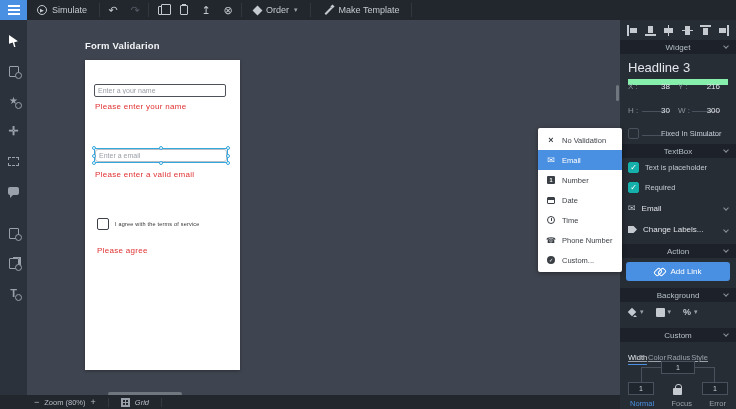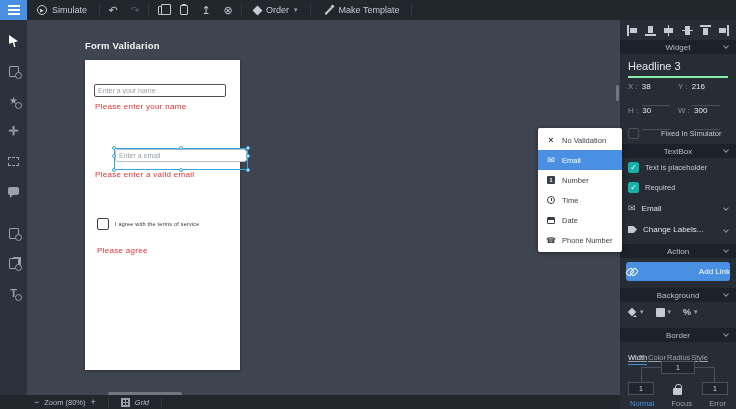--- a/index.html
+++ b/index.html
@@ -41,21 +41,21 @@
   .bubble::after { content:""; position:absolute; left:2px; bottom:-3px; border:2px solid transparent; border-top-color:currentColor; border-left-color:currentColor; }
   .t-glyph { font-size:11px; font-weight:bold; line-height:1; }
 
   
   .canvas { position:absolute; left:27px; top:20px; width:593px; height:375px; background:#3f4550; z-index:1; }
   .screen-title { position:absolute; left:58px; top:20px; color:#f2f4f6; font-size:9.5px; font-weight:bold; letter-spacing:.2px; }
   .page { position:absolute; left:58px; top:40px; width:155px; height:310px; background:#ffffff; box-shadow:0 1px 3px rgba(0,0,0,.35); }
   .fld { position:absolute; height:13px; width:132px; border:1px solid #4d525a; border-radius:2px; background:#fff; font-size:7px; color:#333; padding:0 3px; outline:none; font-family:"Liberation Sans",sans-serif; }
   .fld::placeholder { color:#9aa0a6; }
   .err { position:absolute; color:#e03030; font-size:8px; letter-spacing:.3px; white-space:nowrap; }
-  .sel-wrap { position:absolute; left:9px; top:88px; width:134px; height:22px; border:1px solid #35a7e0;margin-left:20px; }
+  .sel-wrap { position:absolute; left:9px; top:88px; width:134px; height:15px; border:1px solid #35a7e0; }
   .sel-wrap .fld { position:absolute; left:0; top:0; width:132px; height:13px; border:1px solid #b9bec4; border-radius:3px; }
   .hdl { position:absolute; width:4px; height:4px; background:#fff; border:1px solid #35a7e0; border-radius:50%; }
   .form-cb { position:absolute; left:12px; top:158px; width:12px; height:12px; border:1.5px solid #3c4148; border-radius:2px; background:#fff; cursor:pointer; }
   .form-cb-label { position:absolute; left:30px; top:161px; font-size:5.5px; color:#333; letter-spacing:.2px; white-space:nowrap; }
   .hscroll { position:absolute; left:81px; top:372px; width:74px; height:4px; border-radius:2px; background:#70777f; }
   .vscroll { position:absolute; left:589px; top:65px; width:3px; height:16px; border-radius:2px; background:#70777f; }
 
   
   .ctx { position:absolute; left:538px; top:128px; width:84px; background:#ffffff; border-radius:2px; box-shadow:0 1px 5px rgba(0,0,0,.45); padding:2px 0; z-index:40; }
   .ctx-item { display:flex; align-items:center; gap:6px; height:20px; padding:0 0 0 8px; font-size:7.5px; color:#3a3f45; cursor:pointer; white-space:nowrap; }
@@ -79,33 +79,33 @@
   .al::before,.al::after { content:""; position:absolute; background:#c5cad1; }
   .al-l::before { left:0; top:0; width:2px; height:11px; } .al-l::after { left:3px; top:3px; width:7px; height:5px; }
   .al-b::before { left:0; bottom:0; width:11px; height:2px; } .al-b::after { left:3px; bottom:3px; width:5px; height:7px; }
   .al-ch::before { left:5px; top:0; width:1px; height:11px; } .al-ch::after { left:1px; top:3px; width:9px; height:5px; }
   .al-cv::before { left:0; top:5px; width:11px; height:1px; } .al-cv::after { left:3px; top:1px; width:5px; height:9px; }
   .al-t::before { left:0; top:0; width:11px; height:2px; } .al-t::after { left:3px; top:3px; width:5px; height:7px; }
   .al-r::before { right:0; top:0; width:2px; height:11px; } .al-r::after { right:3px; top:3px; width:7px; height:5px; }
   .sec-hd { position:absolute; left:0; width:116px; height:14px; background:#1d222a; display:flex; align-items:center; justify-content:center; font-size:8px; color:#b8bfc7; cursor:pointer; }
   .sec-hd .chev { position:absolute; right:8px; top:4px; }
   .chev { width:4px; height:4px; border-right:1px solid #8b939c; border-bottom:1px solid #8b939c; transform:rotate(45deg); display:inline-block; }
-  .w-name { position:absolute; left:8px; top:40px; width:100px; font-size:11px; color:#e3e7ec; border-bottom:2px solid #86efac; padding-bottom:4px; }
+  .w-name { position:absolute; left:8px; top:40px; width:100px; font-size:13px; color:#e3e7ec; border-bottom:6px solid #86efac; padding-bottom:4px; }
   .dim-row { position:absolute; left:8px; width:100px; display:flex; }
   .dim-cell { width:50px; display:flex; gap:4px; font-size:8px; }
   .dim-lab { color:#8b939c; }
-  .dim-val { color:#e3e7ec; border-bottom:1px solid #4a515c; flex:1; padding-bottom:14px; margin-right:8px; }
+  .dim-val { color:#e3e7ec; border-bottom:1px solid #4a515c; flex:1; padding-bottom:20px; margin-right:8px;text-align:right; }
   .cb-row { position:absolute; left:8px; display:flex; align-items:center; gap:6px; font-size:7.5px; color:#c2c9d1; cursor:pointer; white-space:nowrap; }
   .cb { width:11px; height:11px; border:1px solid #4a515c; border-radius:2px; background:transparent; flex:none; }
   .cb.on { background:#16b0ab; border-color:#16b0ab; color:#fff; display:flex; align-items:center; justify-content:center; font-size:8px; }
   .dd-row { position:absolute; left:8px; width:100px; display:flex; align-items:center; gap:6px; font-size:8px; color:#dde2e7; cursor:pointer; }
   .dd-row .chev { margin-left:auto; }
   .env-ic { font-size:9px; color:#c5cad1; }
   .tag-ic { width:9px; height:7px; background:#c5cad1; clip-path:polygon(0 0,62% 0,100% 50%,62% 100%,0 100%); }
-  .btn-addlink { position:absolute; left:6px; top:242px; width:104px; height:19px; background:#4a90e2; border-radius:3px; display:flex; align-items:center; justify-content:space-between; gap:5px; color:#fff; font-size:8px; cursor:pointer; }
+  .btn-addlink { position:absolute; left:6px; top:242px; width:104px; height:19px; background:#4a90e2; border-radius:3px; display:flex; align-items:center; justify-content:center; gap:5px; color:#fff; font-size:8px; cursor:pointer; }
   .ic-link { position:relative; width:11px; height:7px; }
   .ic-link::before,.ic-link::after { content:""; position:absolute; top:1px; width:6px; height:4px; border:1px solid #fff; border-radius:2px; transform:rotate(-45deg); }
   .ic-link::before { left:0; } .ic-link::after { left:4px; }
   .bg-row { position:absolute; left:8px; top:287px; width:100px; display:flex; align-items:center; gap:4px; }
   .bg-grp { display:flex; align-items:center; gap:3px; cursor:pointer; margin-right:8px; }
   .bucket { position:relative; width:9px; height:9px; }
   .bucket::before { content:""; position:absolute; left:1px; top:1px; width:6px; height:6px; background:#c5cad1; transform:rotate(45deg); }
   .bucket::after { content:""; position:absolute; right:0; bottom:0; border:2px solid transparent; border-bottom-color:#c5cad1; }
   .fill-sq { width:9px; height:9px; background:#c5cad1; border-radius:1px; }
   .pct { font-size:9px; color:#c5cad1; font-weight:bold; }
@@ -248,35 +248,41 @@
       <span>Email</span>
     </div>
     <div class="ctx-item">
       <span class="ctx-ic">
           <span class="mi-sq">1</span>
         </span>
       <span>Number</span>
     </div>
     <div class="ctx-item">
       <span class="ctx-ic">
+          <span class="mi-cal"></span>
+        </span>
+      <span>Date</span>
+    </div>
+    <div class="ctx-item">
+      <span class="ctx-ic">
           <span class="mi-clock"></span>
         </span>
       <span>Time</span>
     </div>
     <div class="ctx-item">
       <span class="ctx-ic">
-          <span class="mi-cal"></span>
-        </span>
-      <span>Date</span>
-    </div>
-    <div class="ctx-item">
-      <span class="ctx-ic">
           <span class="mi-phone">☎</span>
         </span>
       <span>Phone Number</span>
+    </div>
+    <div class="ctx-item">
+      <span class="ctx-ic">
+          <span class="mi-cc">✓</span>
+        </span>
+      <span>Custom...</span>
     </div>
   </div>
 
   <aside class="inspector">
     <div class="al-row">
       <span class="al al-l"></span>
       <span class="al al-b"></span>
       <span class="al al-ch"></span>
       <span class="al al-cv"></span>
       <span class="al al-t"></span>
@@ -358,21 +364,21 @@
           <span class="fill-sq"></span>
           <span class="caret">▾</span>
         </span>
       <span class="bg-grp">
           <span class="pct">%</span>
           <span class="caret">▾</span>
         </span>
     </div>
 
     <div class="sec-hd" style="top:308px;">
-      <span>Border</span>
+      <span>Custom</span>
       <span class="chev"></span>
     </div>
     <div class="border-tabs">
       <span class="bt on">Width</span>
       <span class="bt">Color</span>
       <span class="bt">Radius</span>
       <span class="bt">Style</span>
     </div>
     <div class="conn"></div>
     <div class="bbox topb">1</div>

